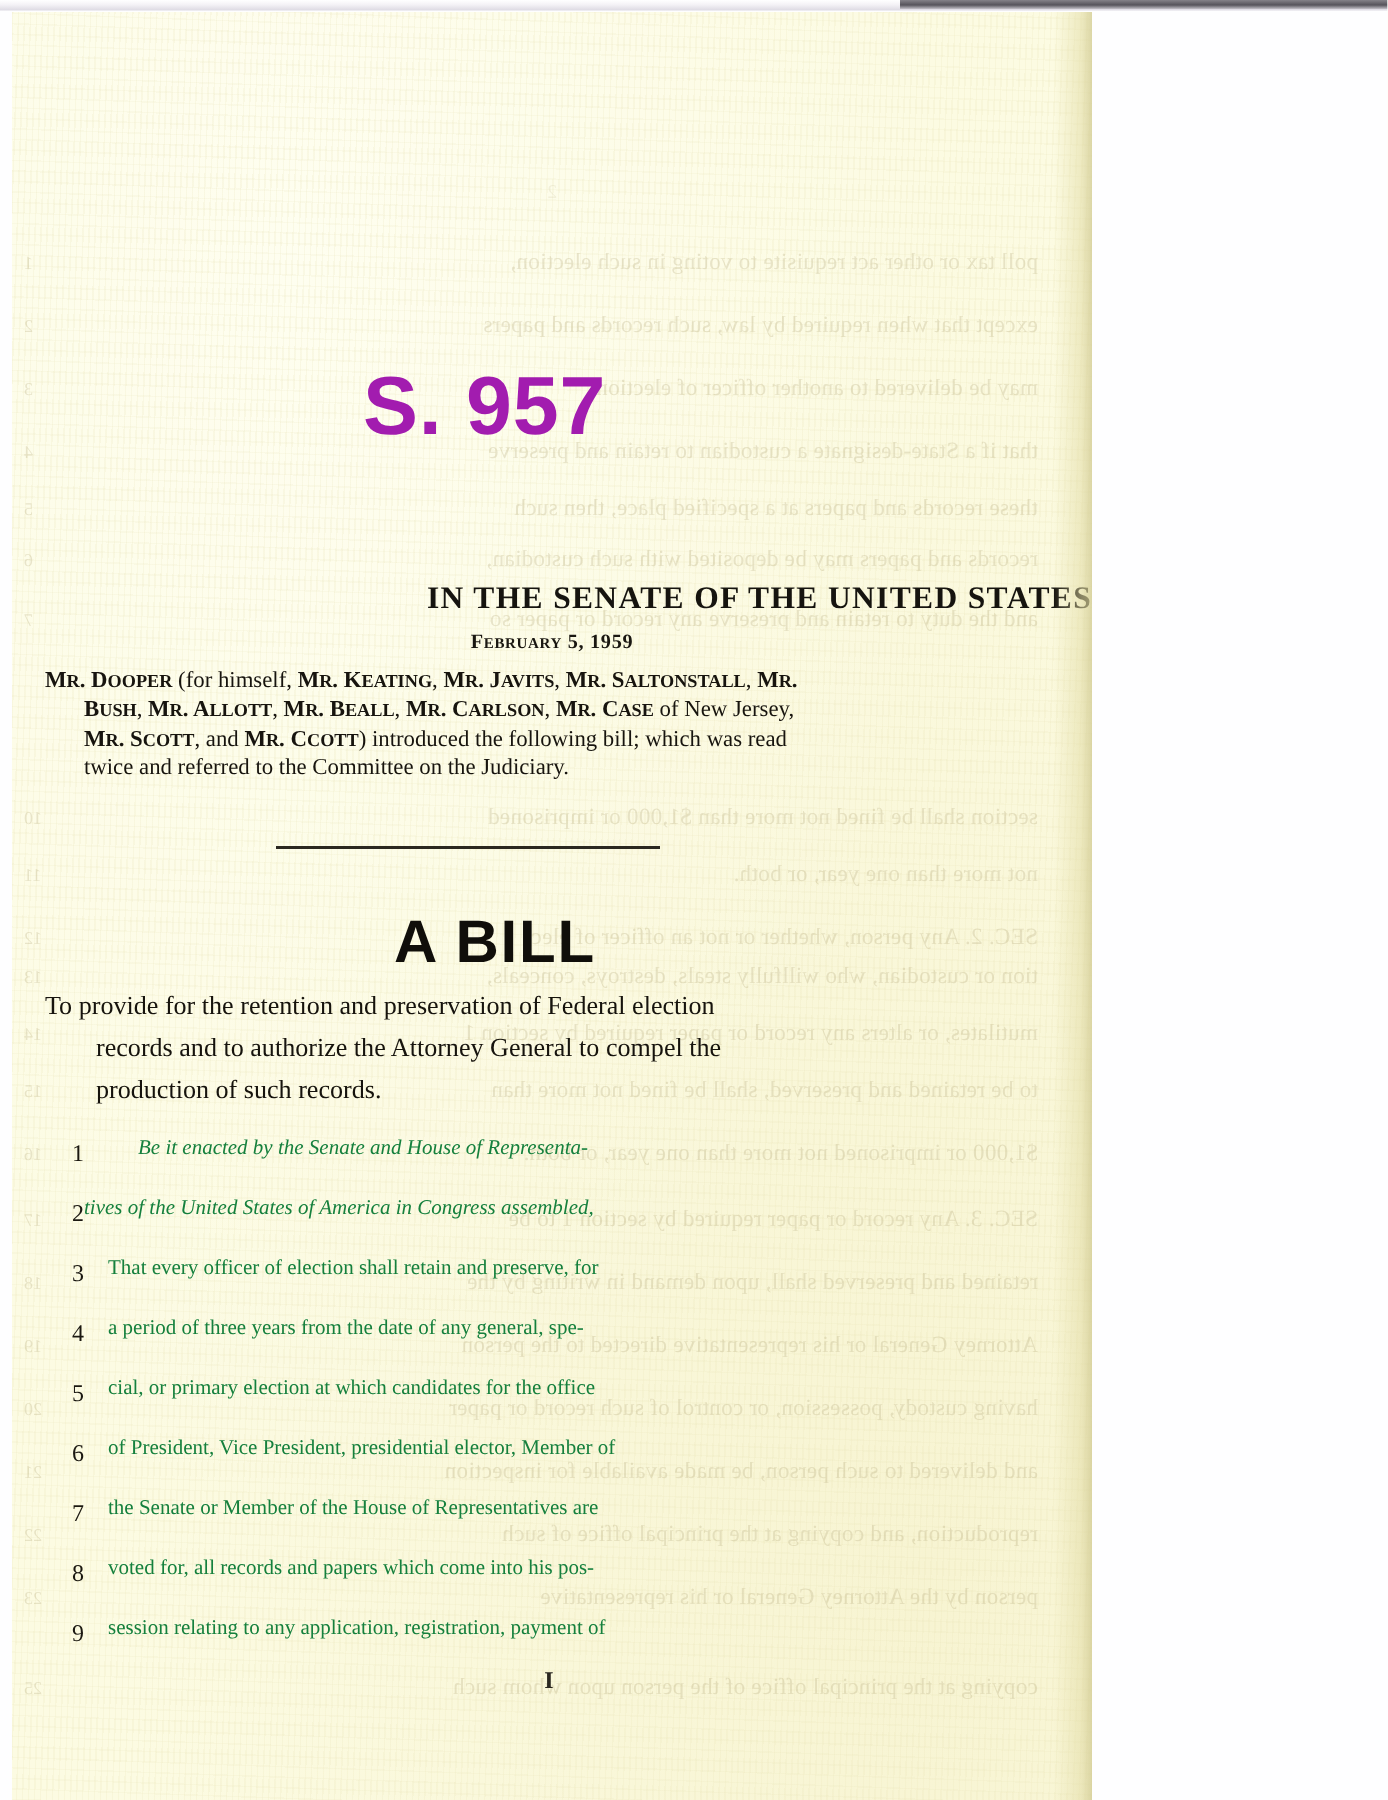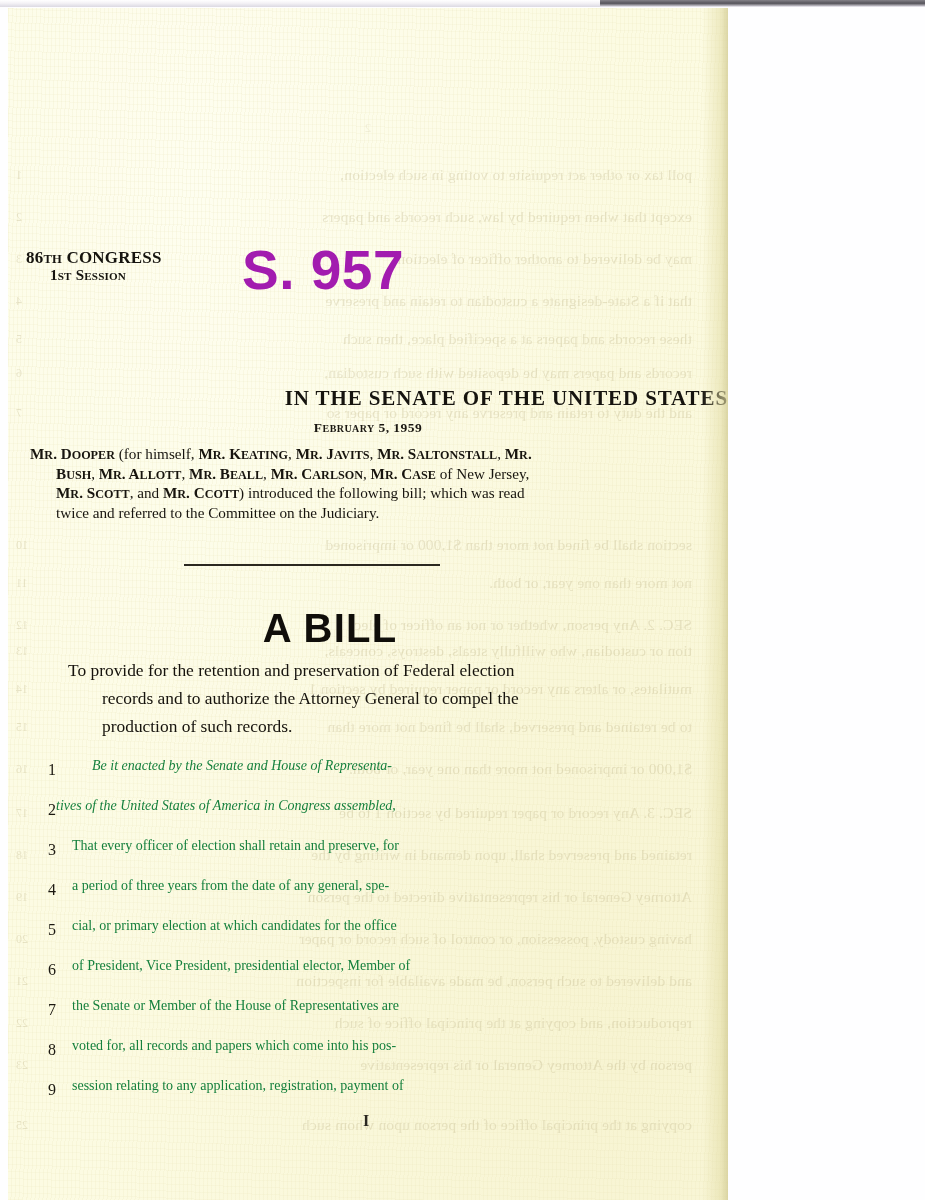--- a/index.html
+++ b/index.html
@@ -205,21 +205,20 @@
 
   
   #summary {
     position: absolute;
     top: 648px;
     left: 22px;
     width: 584px;
     font-size: 17.4px;
     line-height: 1.62;
     color: #16130d;
-    margin-left: 38px;
   }
   #summary .sm-line { white-space: nowrap; }
   #summary .sm-line.indent { padding-left: 34px; }
 
   
   #body-lines {
     position: absolute;
     top: 748px;
     left: 22px;
     width: 590px;
@@ -322,28 +321,20 @@
         <div class="st-line" style="top: 1048px;">person by the Attorney General or his representative</div>
         <div class="st-num" style="top: 1050px; right: 8px;">23</div>
         <div class="st-line" style="top: 1108px;">copying at the principal office of the person upon whom such</div>
         <div class="st-num" style="top: 1110px; right: 8px;">25</div>
       </div>
   </div>
 
   <div id="recto">
 
     <div id="masthead">
-      <div id="congress-block">
-        <div id="congress-line">
-          <span>86</span><span class="smallcaps-src">TH</span>&nbsp;<span>CONGRESS</span>
-        </div>
-        <div id="session-line">
-          <span>1</span><span class="smallcaps-src">ST</span>&nbsp;<span>S</span><span class="smallcaps-src">ESSION</span>
-        </div>
-      </div>
       <div id="bill-number">S. 957</div>
     </div>
 
     <div id="chamber-heading">IN THE SENATE OF THE UNITED STATES</div>
     <div id="bill-date">
       <span>F</span><span class="smallcaps-src">EBRUARY</span>&nbsp;<span>5, 1959</span>
     </div>
 
     <div id="sponsors">
       <div class="sp-line">

